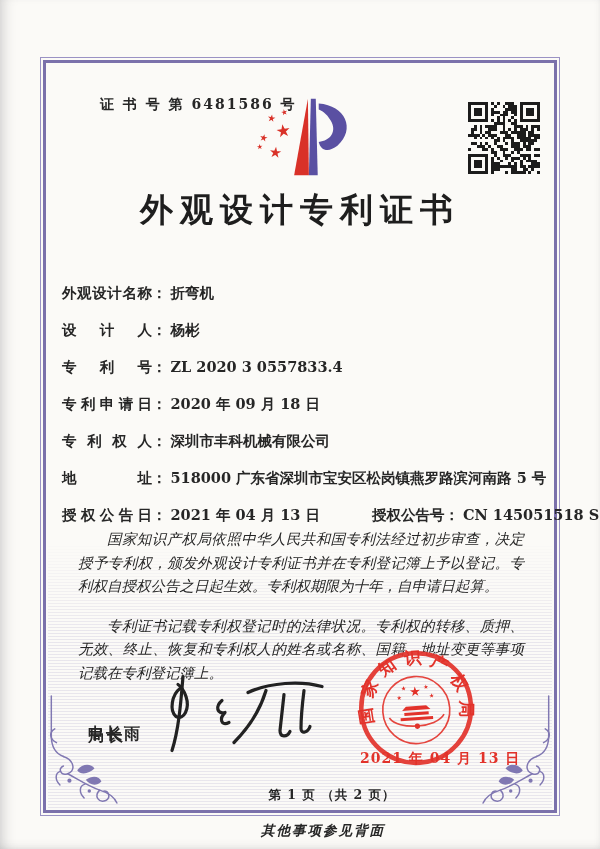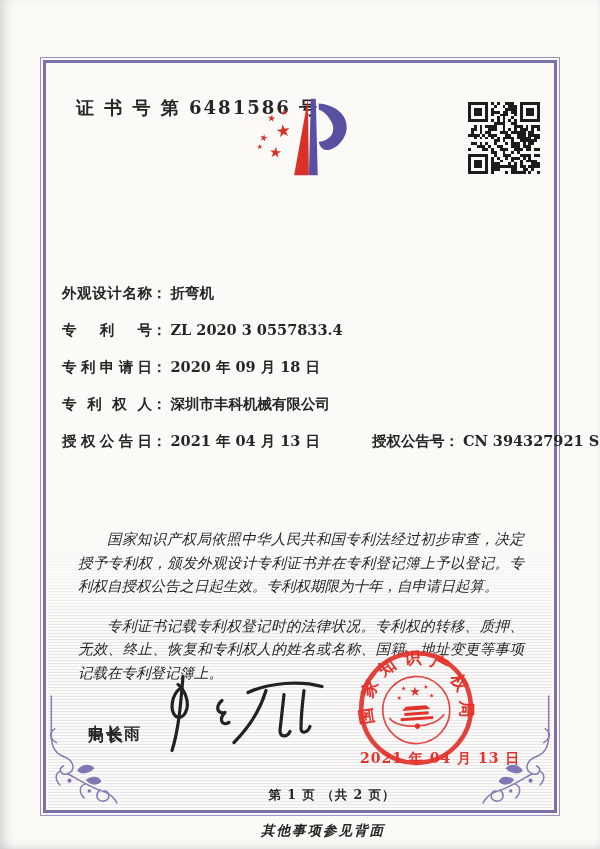--- a/index.html
+++ b/index.html
@@ -15,21 +15,21 @@
     border:3px solid #7b71ab;outline:1px solid #9a92c4;outline-offset:2px;
     pointer-events:none;
   }
   .guilloche{
     position:absolute;left:48px;top:540px;width:504px;height:268px;
     background:repeating-linear-gradient(0deg, rgba(123,113,171,.14) 0px, rgba(123,113,171,.14) 1px, transparent 1px, transparent 3px);
     -webkit-mask-image:linear-gradient(180deg, transparent 0%, #000 35%);
     mask-image:linear-gradient(180deg, transparent 0%, #000 35%);
     pointer-events:none;
   }
-  .cert-no{position:absolute;left:76px;top:96px;font-size:18px;letter-spacing:2px;font-weight:600;}
+  .cert-no{position:absolute;left:100px;top:96px;font-size:14px;letter-spacing:2px;font-weight:600;}
   .logo{position:absolute;left:243px;top:92px;width:118px;height:90px;}
   .qr{position:absolute;left:468px;top:102px;width:72px;height:72px;}
   .title{position:absolute;left:0;top:188px;width:100%;text-align:center;
     font-size:33px;font-weight:700;letter-spacing:7px;color:#1e1e1e;}
   .fields{position:absolute;left:62px;top:258px;width:486px;font-size:14.5px;font-weight:600;margin-top:24px;}
   .frow{white-space:nowrap;line-height:22px;margin-bottom:15px;}
   .flabel{display:inline-block;width:90px;text-align:justify;text-align-last:justify;vertical-align:top;}
   .fcolon{display:inline-block;margin-right:4px;}
   .grant-gap{display:inline-block;width:52px;}
   .body-text{position:absolute;left:62px;top:512px;width:478px;
@@ -403,36 +403,43 @@
       <rect x="13" y="24" width="1" height="1" fill="#1c1c1c"></rect>
       <rect x="15" y="24" width="1" height="1" fill="#1c1c1c"></rect>
       <rect x="16" y="24" width="1" height="1" fill="#1c1c1c"></rect>
       <rect x="17" y="24" width="1" height="1" fill="#1c1c1c"></rect>
       <rect x="18" y="24" width="1" height="1" fill="#1c1c1c"></rect>
       <rect x="19" y="24" width="1" height="1" fill="#1c1c1c"></rect>
       <rect x="21" y="24" width="1" height="1" fill="#1c1c1c"></rect>
       <rect x="24" y="24" width="1" height="1" fill="#1c1c1c"></rect>
     </svg>
 
+  <div class="title">外观设计专利证书</div>
 
   <div class="fields">
     <div class="frow">
       <span class="flabel">外观设计名称</span><span class="fcolon">：</span><span>折弯机</span>
     </div>
     <div class="frow">
+      <span class="flabel">设计人</span><span class="fcolon">：</span><span>杨彬</span>
+    </div>
+    <div class="frow">
       <span class="flabel">专利号</span><span class="fcolon">：</span><span>ZL 2020 3 0557833.4</span>
     </div>
     <div class="frow">
       <span class="flabel">专利申请日</span><span class="fcolon">：</span><span>2020 年 09 月 18 日</span>
     </div>
     <div class="frow">
       <span class="flabel">专利权人</span><span class="fcolon">：</span><span>深圳市丰科机械有限公司</span>
     </div>
     <div class="frow">
-      <span class="flabel">授权公告日</span><span class="fcolon">：</span><span>2021 年 04 月 13 日</span><span class="grant-gap"></span><span>授权公告号</span><span class="fcolon">：</span><span>CN 394327921 S</span>
+      <span class="flabel">地址</span><span class="fcolon">：</span><span>518000 广东省深圳市宝安区松岗镇燕罗路滨河南路 5 号</span>
+    </div>
+    <div class="frow">
+      <span class="flabel">授权公告日</span><span class="fcolon">：</span><span>2021 年 04 月 13 日</span><span class="grant-gap"></span><span>授权公告号</span><span class="fcolon">：</span><span>CN 145051518 S</span>
     </div>
   </div>
 
   <div class="body-text">
     <p>国家知识产权局依照中华人民共和国专利法经过初步审查，决定授予专利权，颁发外观设计专利证书并在专利登记簿上予以登记。专利权自授权公告之日起生效。专利权期限为十年，自申请日起算。</p>
     <p>专利证书记载专利权登记时的法律状况。专利权的转移、质押、无效、终止、恢复和专利权人的姓名或名称、国籍、地址变更等事项记载在专利登记簿上。</p>
   </div>
 
   <div class="sig-title">局长</div>
   <div class="sig-name">申长雨</div>

